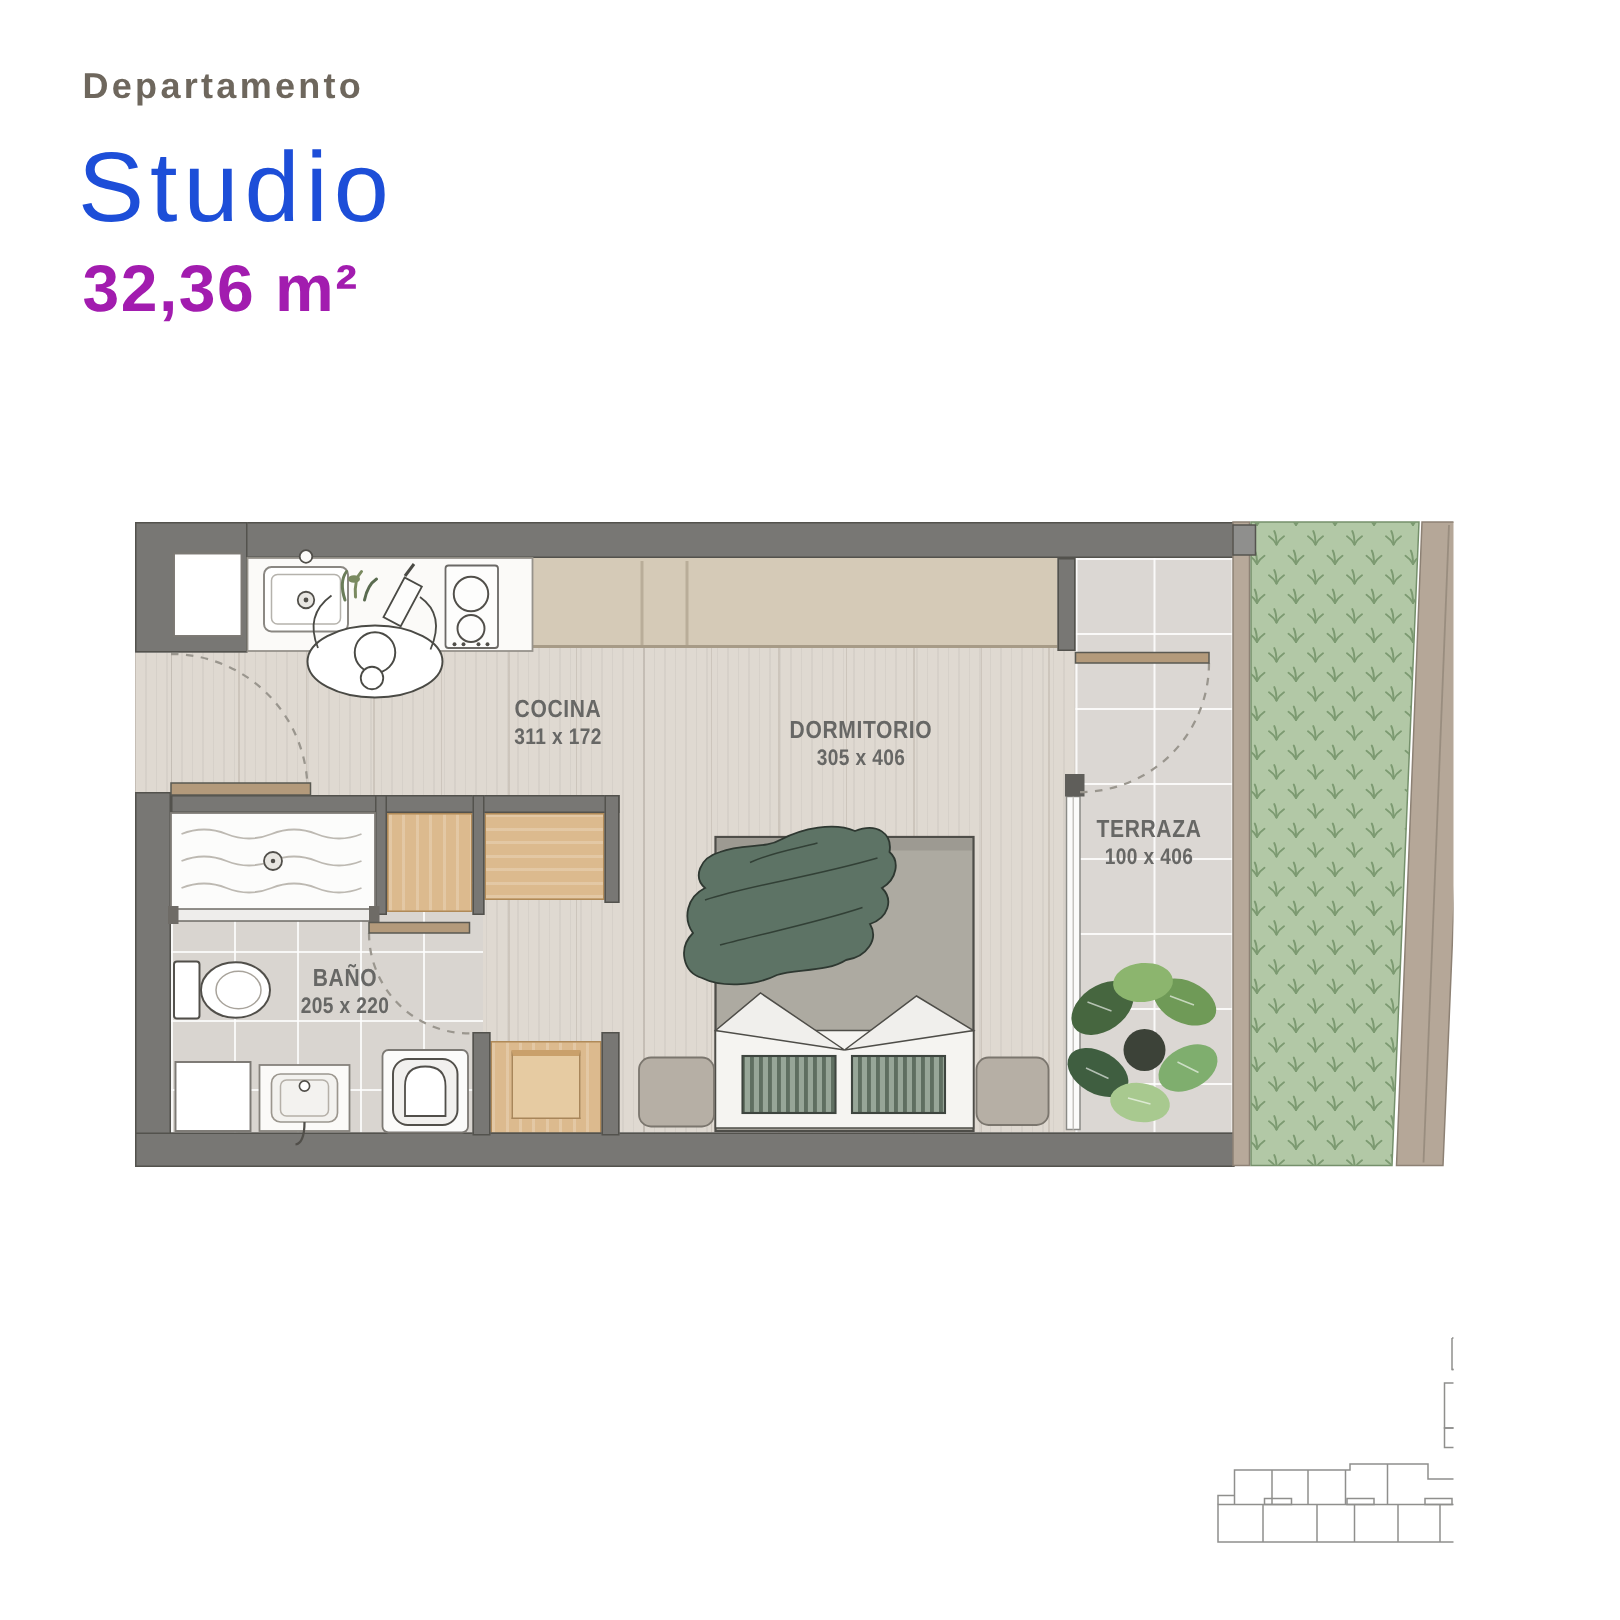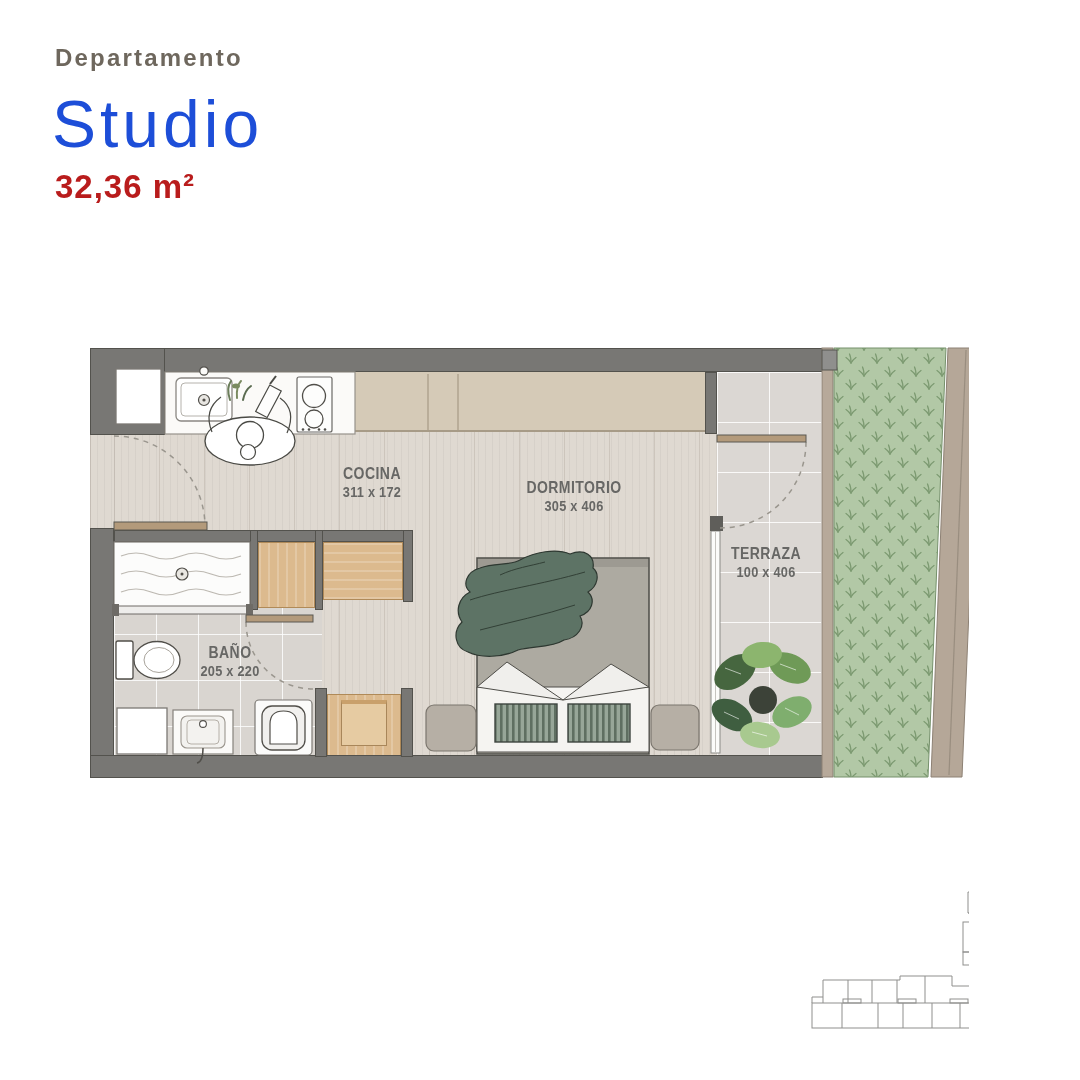--- a/index.html
+++ b/index.html
@@ -3,21 +3,21 @@
 <meta charset="utf-8">
 <style>
   html,body{margin:0;padding:0;background:#ffffff;}
   #canvas{position:relative;width:969px;height:1080px;background:#ffffff;overflow:hidden;
           font-family:"Liberation Sans",sans-serif;}
   .abs{position:absolute;}
 
   
   .h-sub{left:55px;top:44px;font-size:24px;font-weight:bold;letter-spacing:2.2px;color:#6e675d;}
   .h-title{left:52px;top:86px;font-size:66px;font-weight:300;letter-spacing:4px;color:#1d4ed8;}
-  .h-area{left:55px;top:168px;font-size:33px;font-weight:bold;letter-spacing:1px;color:#b91c1c;}
+  .h-area{left:55px;top:168px;font-size:44px;font-weight:bold;letter-spacing:1px;color:#a21caf;}
 
   
   .floor-wood{background-color:#dfd9d1;
     background-image:
       repeating-linear-gradient(90deg,rgba(0,0,0,0.04) 0 1px,transparent 1px 7px),
       repeating-linear-gradient(90deg,rgba(110,95,80,0.16) 0 1px,transparent 1px 45px);}
   .floor-tile{background-color:#d9d5d0;
     background-image:
       linear-gradient(rgba(255,255,255,.8) 1.5px,transparent 1.5px),
       linear-gradient(90deg,rgba(255,255,255,.8) 1.5px,transparent 1.5px);

